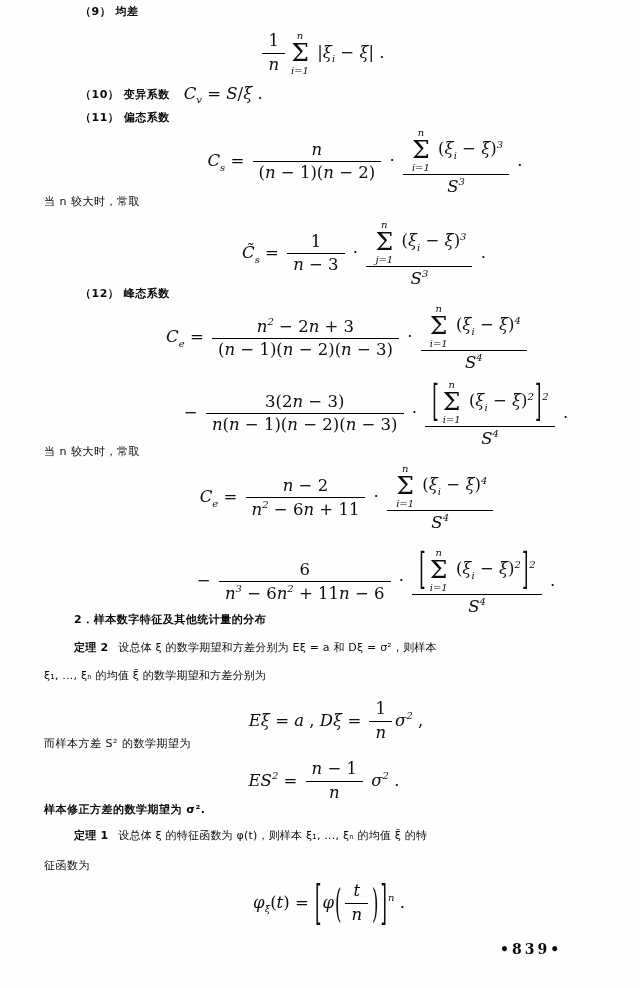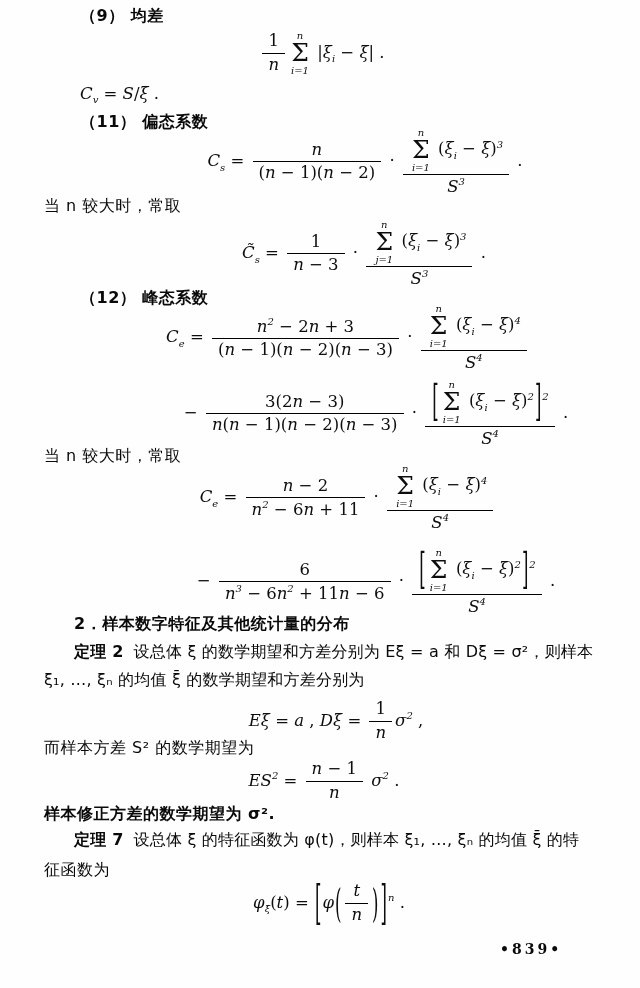--- a/index.html
+++ b/index.html
@@ -6,21 +6,21 @@
   body{
     width:640px;height:988px;
     background:#fefefe;
     position:relative;
     overflow:hidden;
     color:#0a0a0a;
     font-family:"DejaVu Sans", sans-serif;
   }
   .blk{position:absolute;}
   
-  .cjk{font-size:16px;line-height:1.45;letter-spacing:0.5px;white-space:nowrap;}
+  .cjk{font-size:11px;line-height:1.45;letter-spacing:0.5px;white-space:nowrap;}
   .cjk-b{font-weight:bold;}
   .para{white-space:normal;letter-spacing:0.2px;}
   .thm-label{font-weight:bold;margin-right:10px;text-align:center;}
   
   .item-line{display:flex;align-items:center;gap:14px;}
   
   .math, .math *{font-family:"DejaVu Serif", serif;}
   .math{font-size:16.5px;color:#0d0d0d;}
   .fc{left:0;right:0;text-align:center;}
   .m-row{display:inline-block;white-space:nowrap;}
@@ -63,20 +63,21 @@
   #b-pgno {top:941px;left:500px;font-size:14px;font-weight:bold;letter-spacing:3px;font-family:"DejaVu Serif",serif;}
 </style>
 </head>
 <body>
 
 <div class="blk cjk cjk-b" id="b-i9">（9） 均差</div>
 
 <div class="blk fc math" id="b-f1"><span class="m-row"><span class="m-frac"><span class="m-num"><span class="m-up">1</span></span><span class="m-den"><span class="m-it">n</span></span></span><span class="m-sum"><span class="m-lim">n</span><span class="m-sig">Σ</span><span class="m-lim">i=1</span></span><span class="m-up"> |</span><span class="m-it">ξ</span><sub class="m-sub">i</sub><span class="m-up"> − </span><span class="m-it">ξ̄</span><span class="m-up">| .</span></span></div>
 
 <div class="blk item-line" id="b-i10">
+  <span class="cjk cjk-b">（10） 变异系数</span>
   <span class="math"><span class="m-row"><span class="m-it">C</span><sub class="m-sub">v</sub><span class="m-up"> = </span><span class="m-it">S</span><span class="m-up">/</span><span class="m-it">ξ̄</span><span class="m-up"> .</span></span></span>
 </div>
 
 <div class="blk cjk cjk-b" id="b-i11">（11） 偏态系数</div>
 
 <div class="blk fc math" id="b-f2"><span class="m-row"><span class="m-it">C</span><sub class="m-sub">s</sub><span class="m-up"> = </span><span class="m-frac"><span class="m-num"><span class="m-it">n</span></span><span class="m-den"><span class="m-row"><span class="m-up">(</span><span class="m-it">n</span><span class="m-up"> − 1)(</span><span class="m-it">n</span><span class="m-up"> − 2)</span></span></span></span><span class="m-up"> · </span><span class="m-frac"><span class="m-num"><span class="m-row"><span class="m-sum"><span class="m-lim">n</span><span class="m-sig">Σ</span><span class="m-lim">i=1</span></span><span class="m-up"> (</span><span class="m-it">ξ</span><sub class="m-sub">i</sub><span class="m-up"> − </span><span class="m-it">ξ̄</span><span class="m-up">)</span><sup class="m-sup">3</sup></span></span><span class="m-den"><span class="m-row"><span class="m-it">S</span><sup class="m-sup">3</sup></span></span></span><span class="m-up"> .</span></span></div>
 
 <div class="blk cjk" id="b-when1">当 n 较大时，常取</div>
 
 <div class="blk fc math" id="b-f3"><span class="m-row"><span class="m-it">C̃</span><sub class="m-sub">s</sub><span class="m-up"> = </span><span class="m-frac"><span class="m-num"><span class="m-up">1</span></span><span class="m-den"><span class="m-row"><span class="m-it">n</span><span class="m-up"> − 3</span></span></span></span><span class="m-up"> · </span><span class="m-frac"><span class="m-num"><span class="m-row"><span class="m-sum"><span class="m-lim">n</span><span class="m-sig">Σ</span><span class="m-lim">j=1</span></span><span class="m-up"> (</span><span class="m-it">ξ</span><sub class="m-sub">i</sub><span class="m-up"> − </span><span class="m-it">ξ̄</span><span class="m-up">)</span><sup class="m-sup">3</sup></span></span><span class="m-den"><span class="m-row"><span class="m-it">S</span><sup class="m-sup">3</sup></span></span></span><span class="m-up"> .</span></span></div>
@@ -100,19 +101,19 @@
 
 <div class="blk fc math" id="b-f6"><span class="m-row"><span class="m-it">E</span><span class="m-it">ξ̄</span><span class="m-up"> = </span><span class="m-it">a</span><span class="m-up"> ,  </span><span class="m-it">D</span><span class="m-it">ξ̄</span><span class="m-up"> = </span><span class="m-frac"><span class="m-num"><span class="m-up">1</span></span><span class="m-den"><span class="m-it">n</span></span></span><span class="m-it">σ</span><sup class="m-sup">2</sup><span class="m-up"> ,</span></span></div>
 
 <div class="blk cjk" id="b-svar">而样本方差 S² 的数学期望为</div>
 
 <div class="blk fc math" id="b-f7"><span class="m-row"><span class="m-it">E</span><span class="m-it">S</span><sup class="m-sup">2</sup><span class="m-up"> = </span><span class="m-frac"><span class="m-num"><span class="m-row"><span class="m-it">n</span><span class="m-up"> − 1</span></span></span><span class="m-den"><span class="m-it">n</span></span></span><span class="m-up"> </span><span class="m-it">σ</span><sup class="m-sup">2</sup><span class="m-up"> .</span></span></div>
 
 <div class="blk cjk" id="b-corr">样本修正方差的数学期望为 σ².</div>
 
 <div class="blk cjk para" id="b-t3l1">
-  <span class="thm-label">定理 7</span><span>设总体 ξ 的特征函数为 φ(t)，则样本 ξ₁, …, ξₙ 的均值 ξ̄ 的特</span>
+  <span class="thm-label">定理 1</span><span>设总体 ξ 的特征函数为 φ(t)，则样本 ξ₁, …, ξₙ 的均值 ξ̄ 的特</span>
 </div>
 <div class="blk cjk" id="b-t3l2">征函数为</div>
 
 <div class="blk fc math" id="b-f8"><span class="m-row"><span class="m-it">φ</span><sub class="m-sub">ξ̄</sub><span class="m-up">(</span><span class="m-it">t</span><span class="m-up">) = </span><span class="m-big" style="transform: scaleY(2.8);">[</span><span class="m-it">φ</span><span class="m-big" style="transform: scaleY(2.4);">(</span><span class="m-frac"><span class="m-num"><span class="m-it">t</span></span><span class="m-den"><span class="m-it">n</span></span></span><span class="m-big" style="transform: scaleY(2.4);">)</span><span class="m-big" style="transform: scaleY(2.8);">]</span><sup class="m-sup">n</sup><span class="m-up"> .</span></span></div>
 
 <div class="blk" id="b-pgno">•839•</div>
 
 </body></html>

